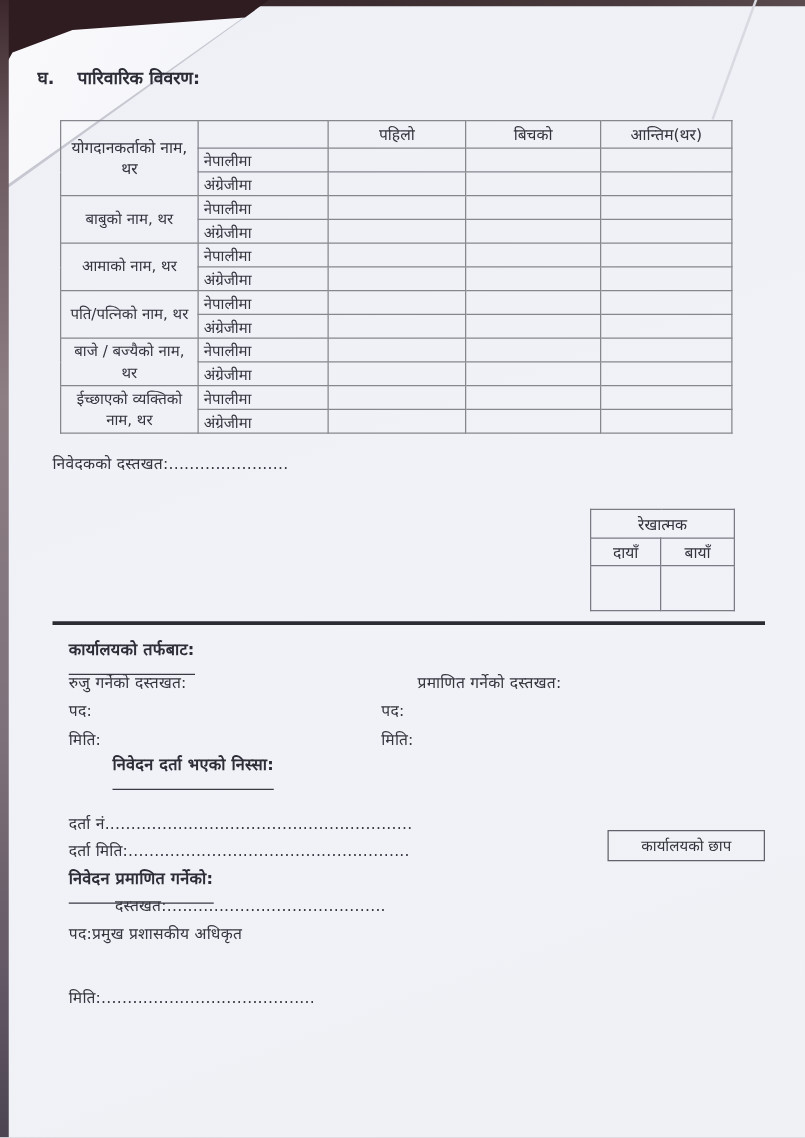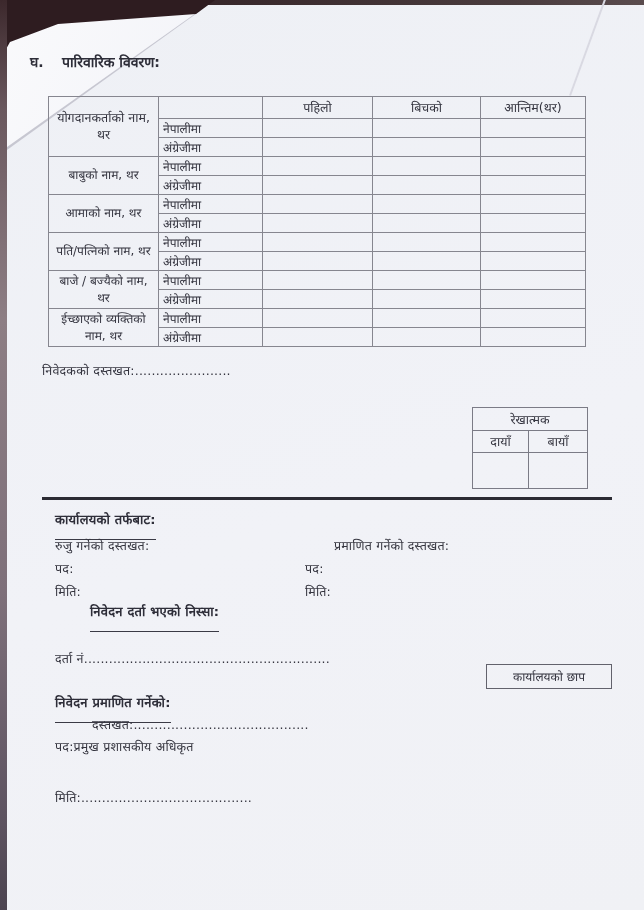--- a/index.html
+++ b/index.html
@@ -204,20 +204,21 @@
   <div class="line" style="top:560px; left:55px;">पद:</div>
   <div class="line" style="top:583px; left:55px;">मिति:</div>
   <div class="line" style="top:537px; left:305px;margin-left:29px;">प्रमाणित गर्नेको दस्तखत:</div>
   <div class="line" style="top:560px; left:305px;">पद:</div>
   <div class="line" style="top:583px; left:305px;">मिति:</div>
 
   <div class="line" style="top:602px; left:55px;margin-left:35px;">
     <span class="uline">निवेदन दर्ता भएको निस्सा:</span>
   </div>
   <div class="line" style="top:650px; left:55px;">दर्ता नं...........................................................</div>
+  <div class="line" style="top:672px; left:55px;">दर्ता मिति:......................................................</div>
 
   <div class="line" style="top:693px; left:55px;">
     <span class="uline">निवेदन प्रमाणित गर्नेको:</span>
   </div>
   <div class="line" style="top:716px; left:55px;margin-left:37px;">दस्तखत:..........................................</div>
   <div class="line" style="top:738px; left:55px;">पद:प्रमुख प्रशासकीय अधिकृत</div>
   <div class="line" style="top:761px; left:55px;margin-top:28px;">मिति:.........................................</div>
 
   <div class="stamp-box">
     <span>कार्यालयको छाप</span>

